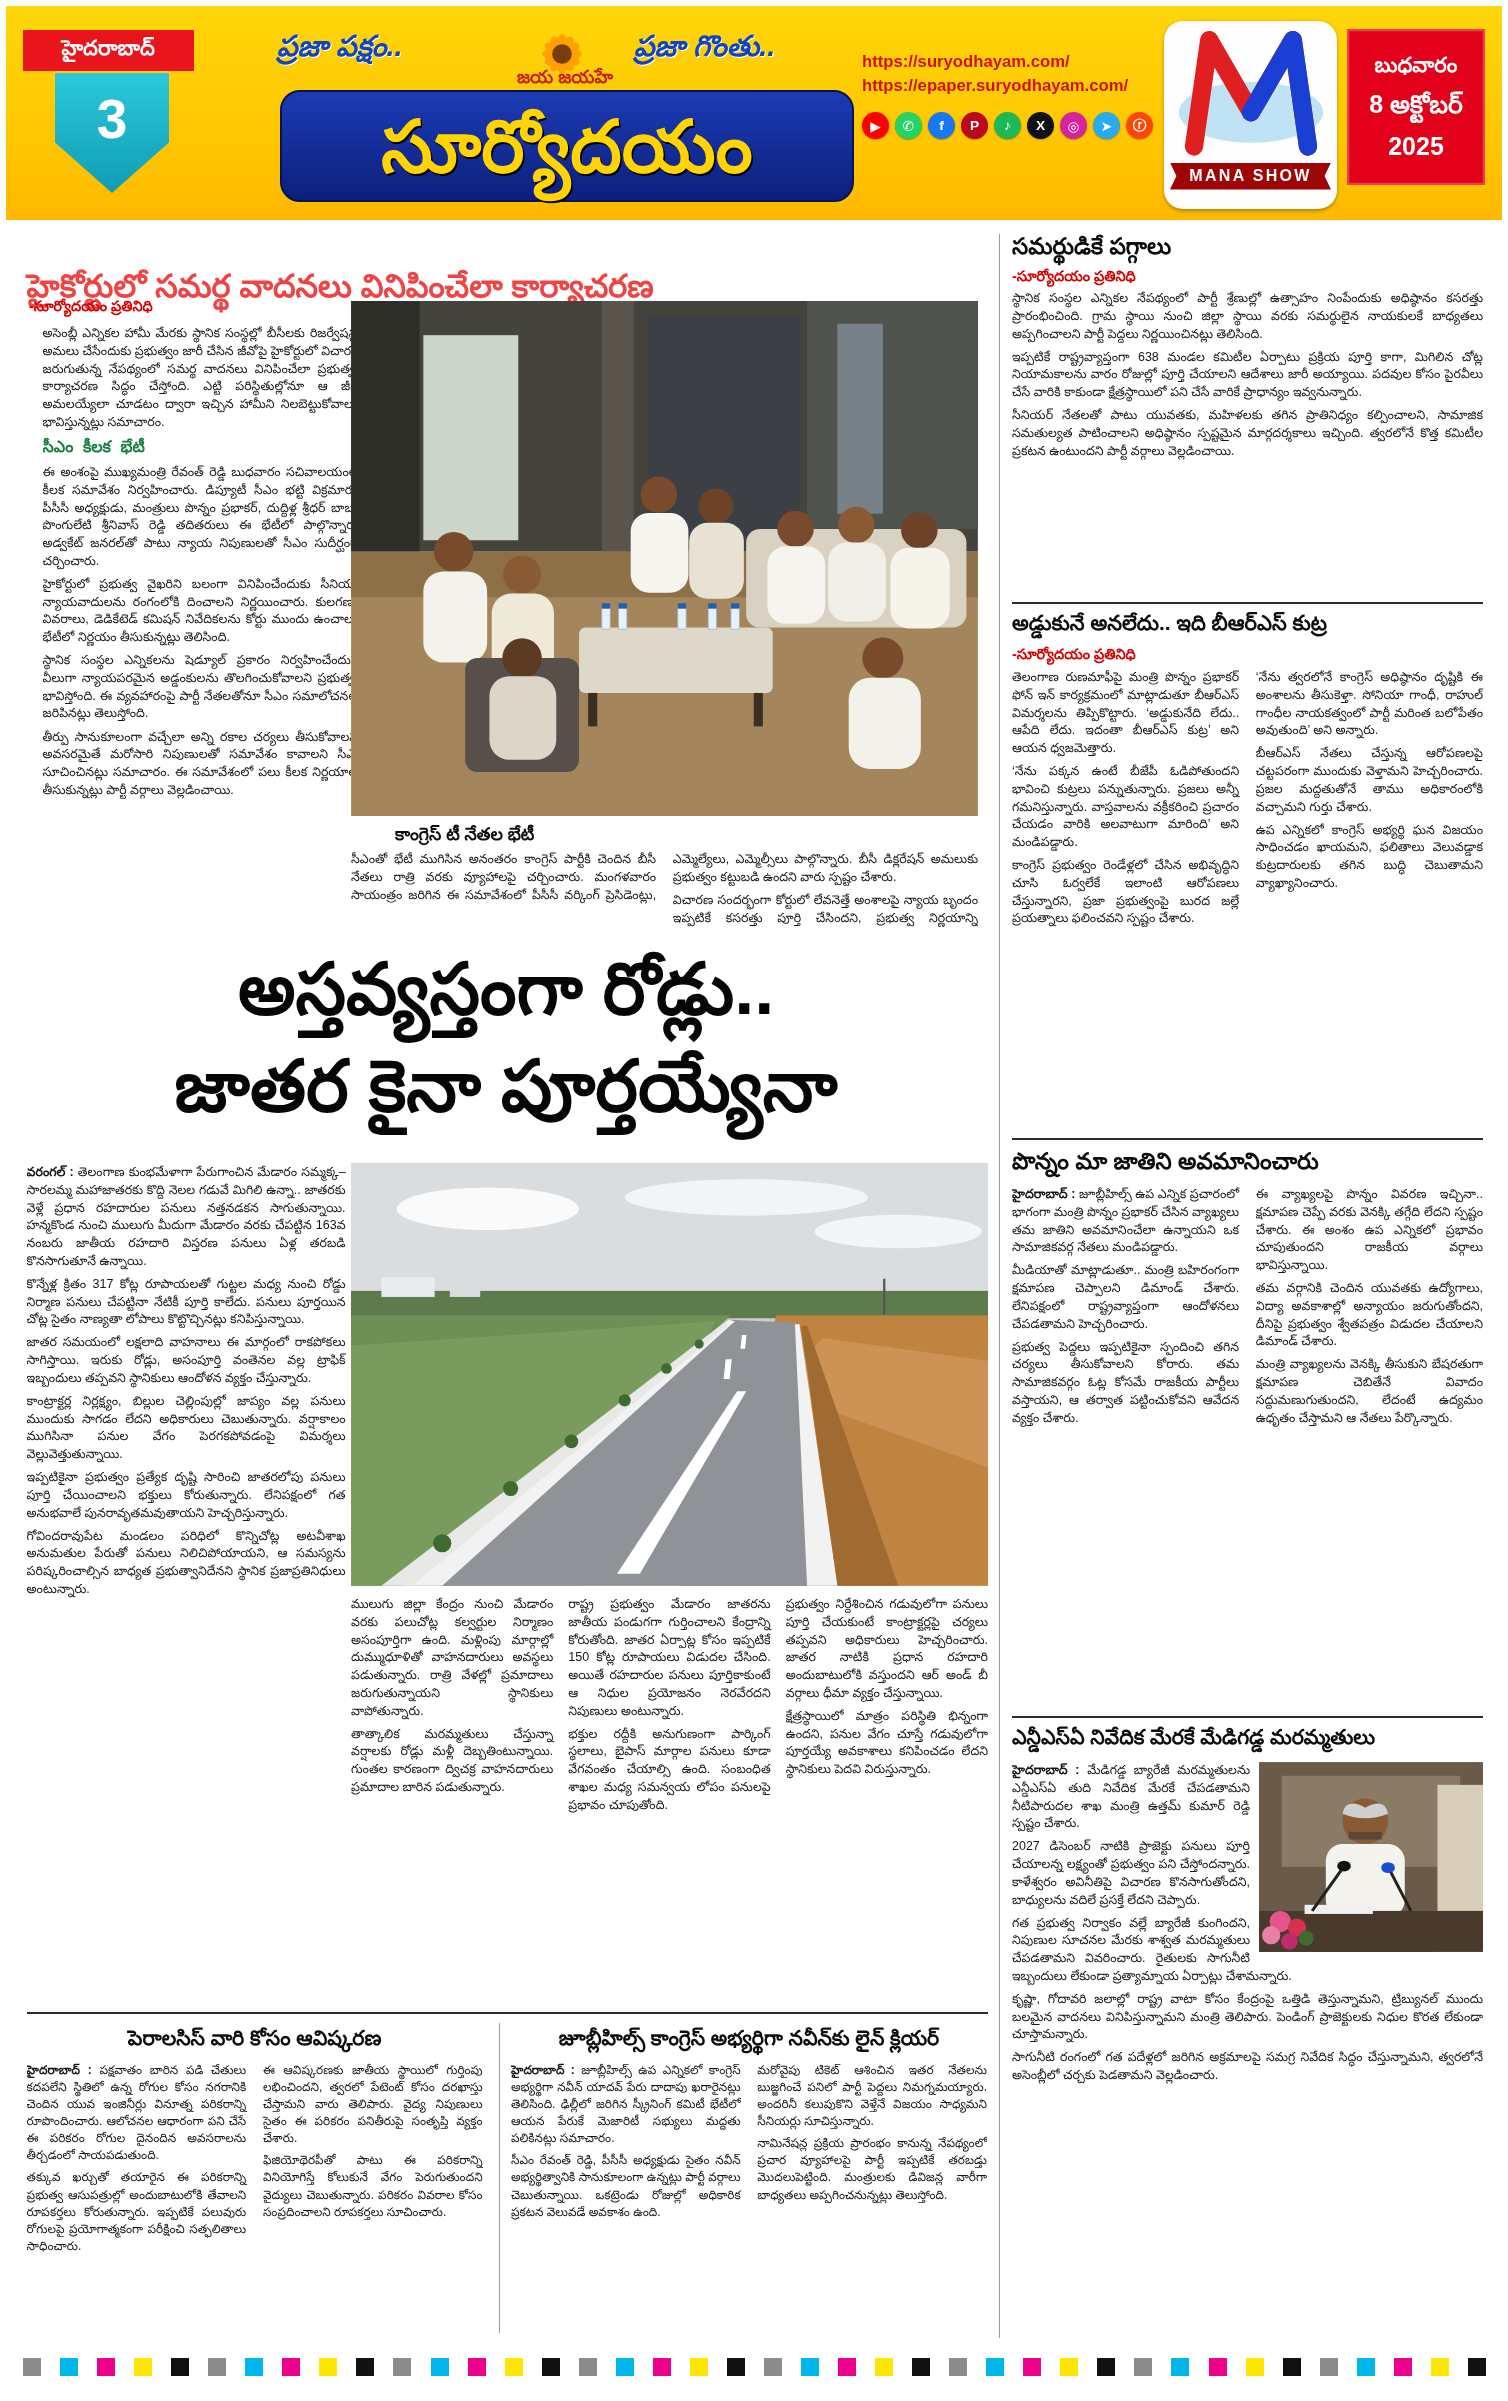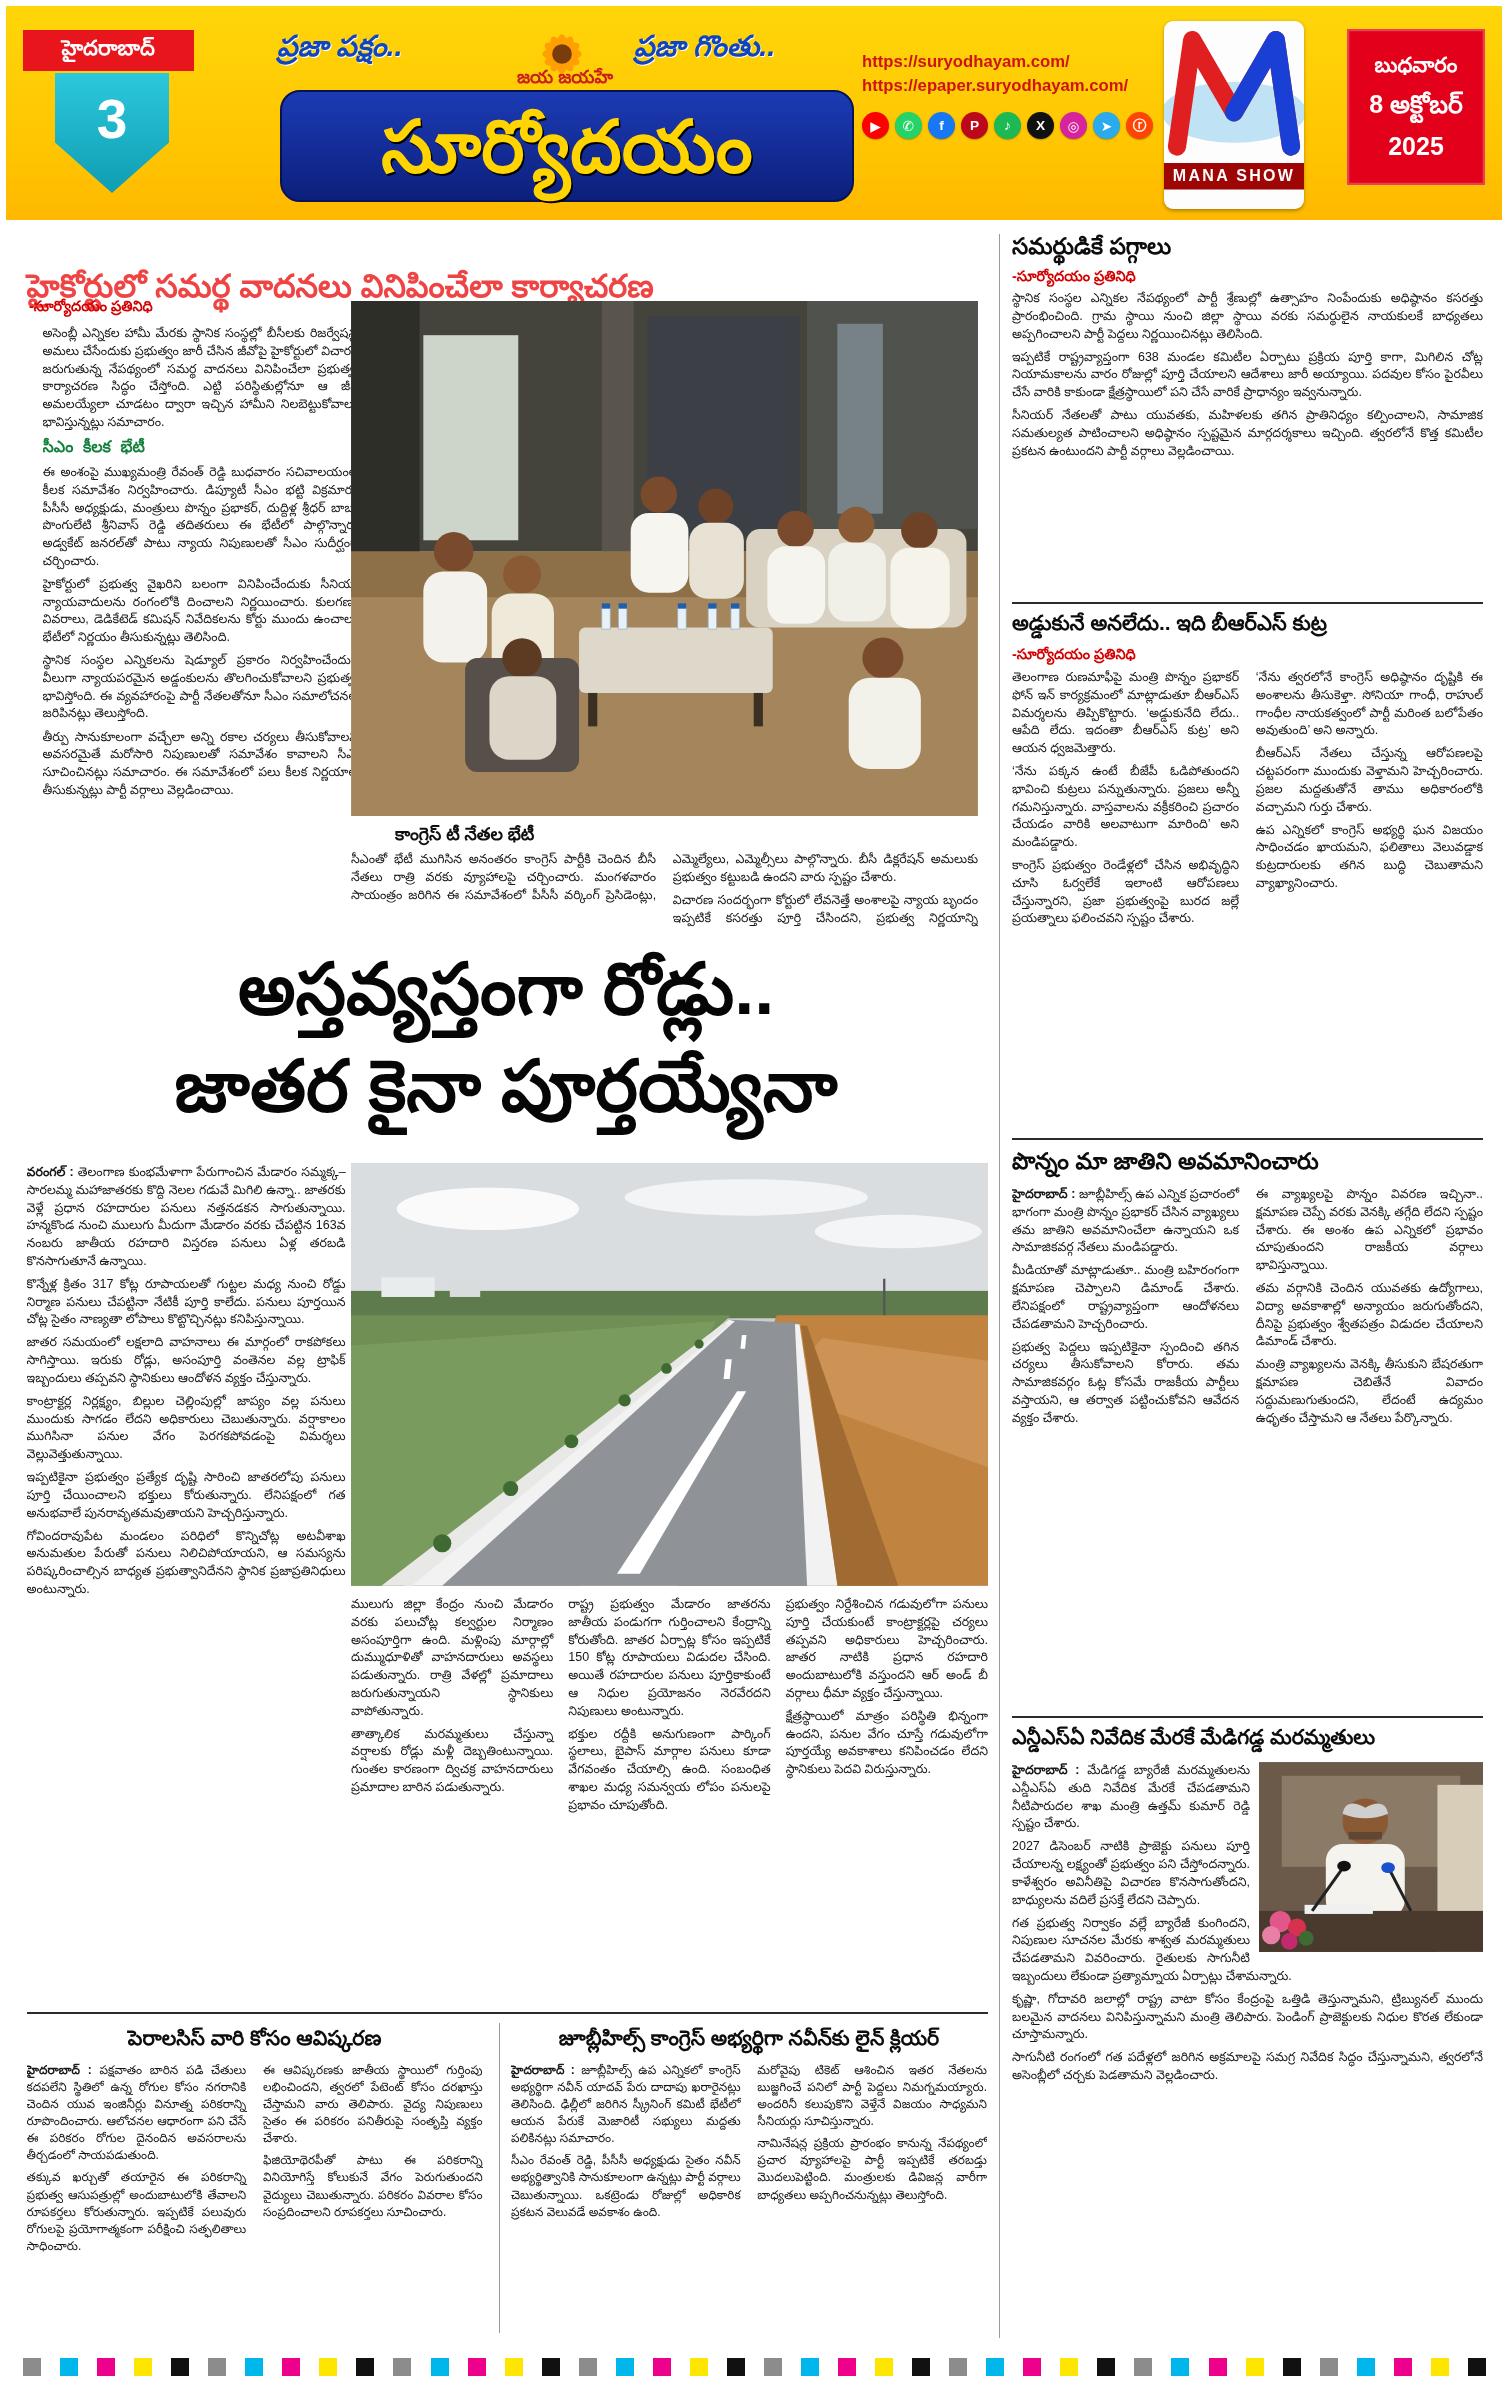--- a/index.html
+++ b/index.html
@@ -19,21 +19,21 @@
   .tagline{font-size:29px;font-weight:bold;font-style:italic;color:#1145c0;text-shadow:0.8px 0.8px 0 #fff;}
   .slogan{width:570px;text-align:center;font-size:18px;font-weight:bold;color:#c81e1e;}
   .title-box{width:570px;height:108px;border-radius:20px;
              background:linear-gradient(180deg,#1c3bb4 0%,#0c1f7c 100%);
              border:2.3px solid #081356;display:flex;align-items:center;justify-content:center;}
   .title-box .ttl{font-size:73px;font-weight:bold;color:#ffd400;text-shadow:1.5px 2.3px 0 #000;line-height:1;}
   .url-line{font-size:16.7px;font-weight:bold;color:#cf1313;line-height:1.45;white-space:nowrap;}
   .social-wrap{width:296px;display:flex;flex-wrap:wrap;gap:6px;align-items:center;}
   .social-icon{width:27px;height:27px;border-radius:50%;color:#fff;font-size:13.7px;font-weight:bold;
                display:flex;align-items:center;justify-content:center;box-shadow:0 0.8px 1.5px rgba(0,0,0,.35);}
-  .manashow{width:140px;height:188px;background:#fdfdfd;border-radius:9px;
+  .manashow{width:173px;height:188px;background:#fdfdfd;border-radius:19px;
             box-shadow:0 1.5px 3.8px rgba(0,0,0,.3);display:flex;flex-direction:column;align-items:center;justify-content:flex-start;overflow:hidden;}
   .ribbon{margin-top:4.6px;width:161px;height:27px;background:#9e0505;color:#fff;font-weight:bold;
           font-size:16px;letter-spacing:2.3px;display:flex;align-items:center;justify-content:center;
           clip-path:polygon(0 0,100% 0,96% 50%,100% 100%,0 100%,4% 50%);}
   .datebox{width:138px;height:156px;background:#e3001b;color:#fff;text-align:center;
            display:flex;flex-direction:column;align-items:center;justify-content:center;gap:7.6px;
            box-shadow:inset 0 0 0 2.3px rgba(255,255,255,.25);}
   .datebox .d1{font-size:21px;font-weight:bold;}
   .datebox .d2{font-size:25px;font-weight:bold;}
   .datebox .d3{font-size:25px;font-weight:bold;}

